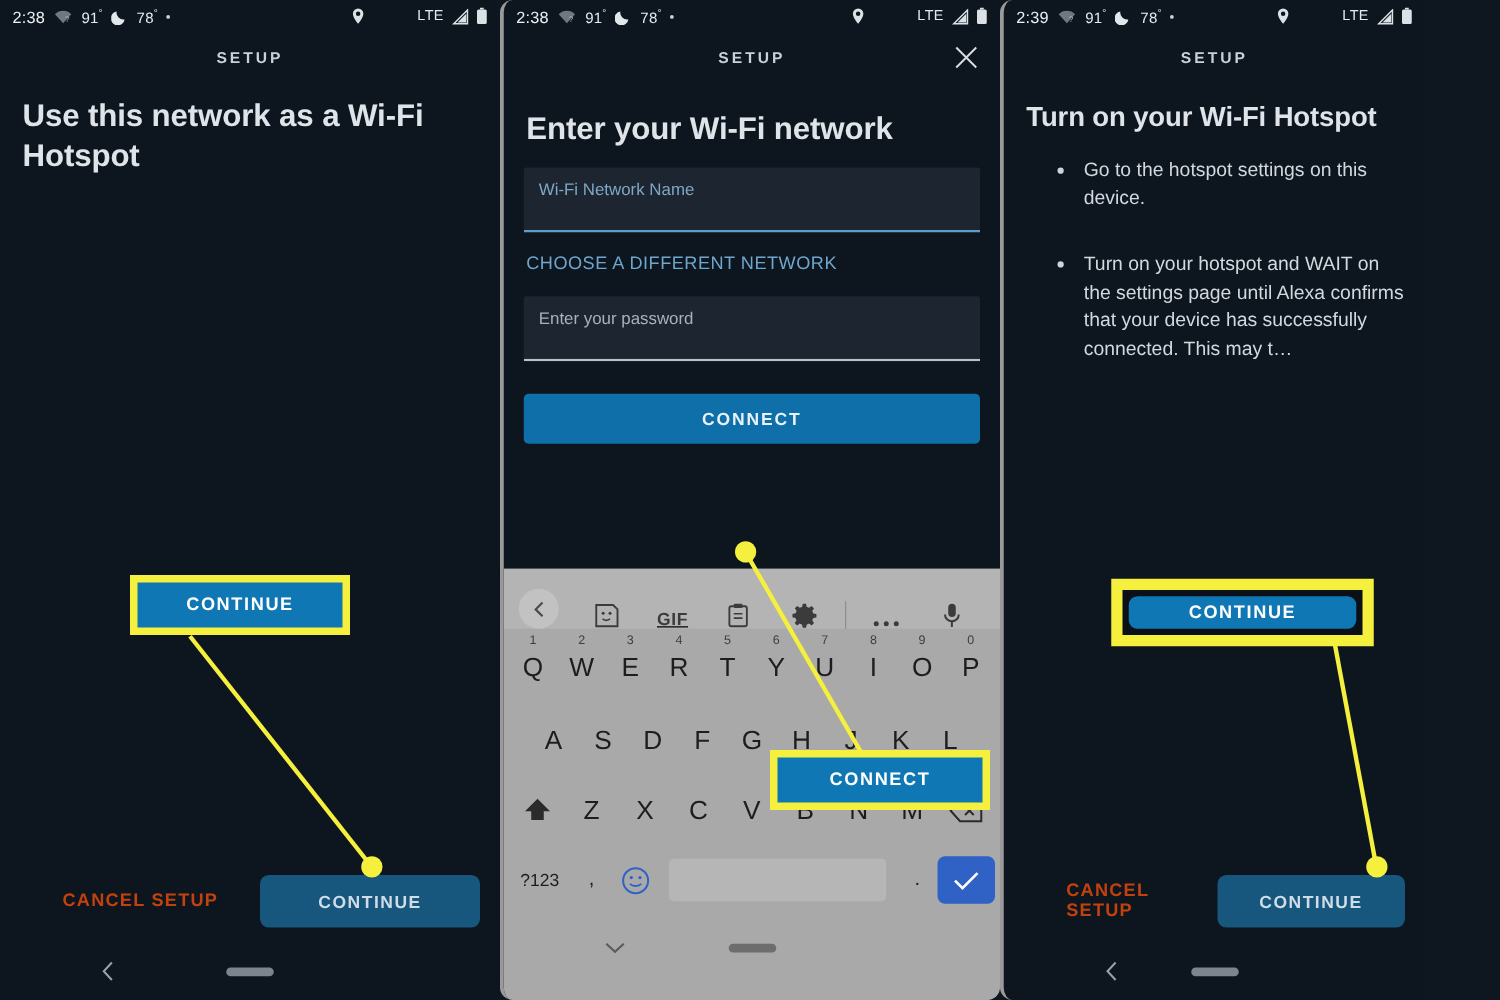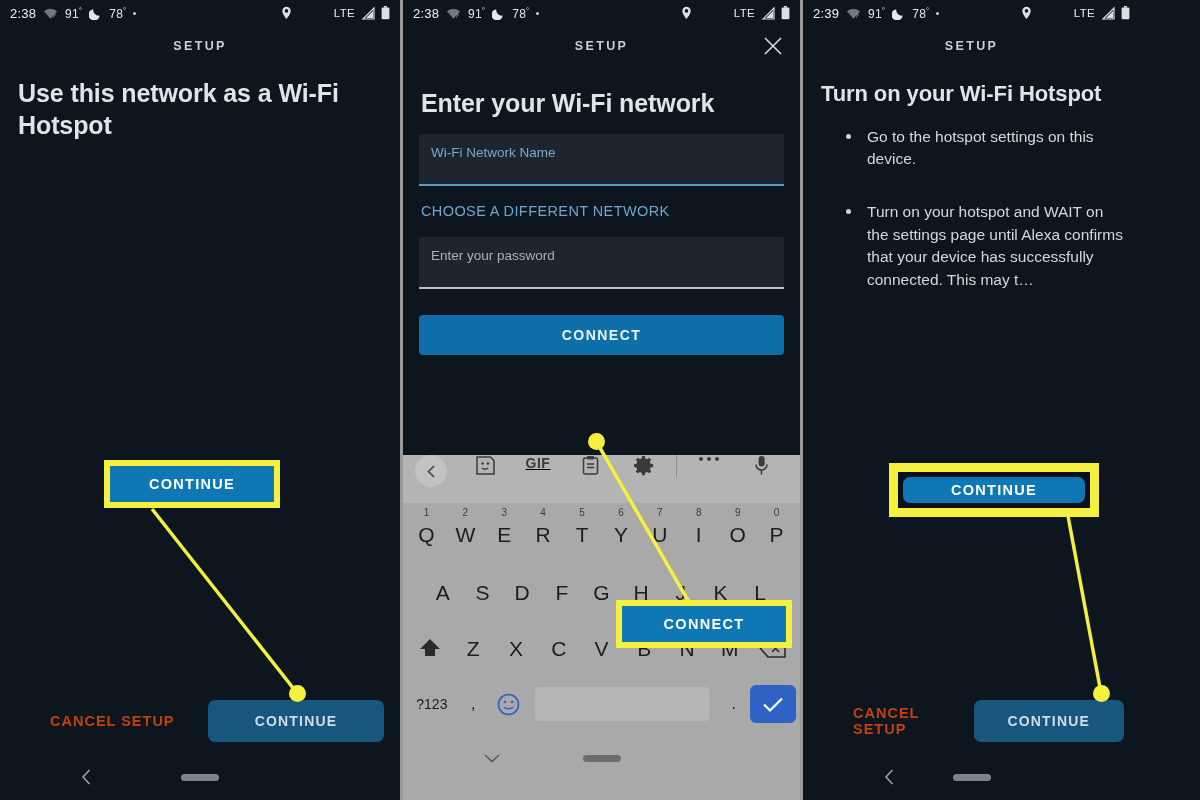--- a/index.html
+++ b/index.html
@@ -3,21 +3,21 @@
 <meta charset="utf-8">
 <style>
   * { box-sizing: border-box; margin: 0; padding: 0; }
   html, body {
     width: 1200px; height: 800px;
     background: #0e1620;
     font-family: "Liberation Sans", sans-serif;
     overflow: hidden;
   }
   .screens { display: flex; width: 1200px; height: 800px; }
-  .panel { position: relative; height: 800px; overflow: hidden; background: #0d151e; }
+  .panel { position: relative; height: 800px; overflow: hidden; background: #0d151e; border-radius: 10px; }
   .p1 { width: 400px; }
   .p2 { width: 400px; }
   .p3 { width: 340px; }
   .panel + .panel { border-left: 3px solid #9a9a9a; }
 
   
   .statusbar {
     height: 26px; display: flex; align-items: center;
     padding: 0 10px; color: #e6eaee; font-size: 12.5px;
     letter-spacing: .2px;
@@ -76,21 +76,21 @@
     border-radius: 4px; font-size: 14px; font-weight: 700; letter-spacing: 1.5px;
     font-family: "Liberation Sans", sans-serif; cursor: pointer; margin-top: 6px;
   }
 
   
   .keyboard {
     position: absolute; left: 0; right: 0; bottom: 0; height: 345px;
     background: #a9a9a9;
   }
   .kbtool {
-    height: 48px; display: flex; align-items: flex-start; gap: 0; padding: 0 12px;
+    height: 48px; display: flex; align-items: flex-end; gap: 0; padding: 0 12px;
     background: #b4b4b4;
     text-decoration: underline;
   }
   .kbtool .slot { flex: 1; display: flex; justify-content: center; align-items: center; color: #3b3b3b; }
   .kbtool .slot.first { flex: 0 0 44px; justify-content: flex-start; }
   .kbcircle {
     width: 32px; height: 32px; border-radius: 50%; background: #c2c2c2;
     display: flex; align-items: center; justify-content: center;
   }
   .gif { font-weight: 700; font-size: 14px; letter-spacing: .5px; color: #3b3b3b; }

